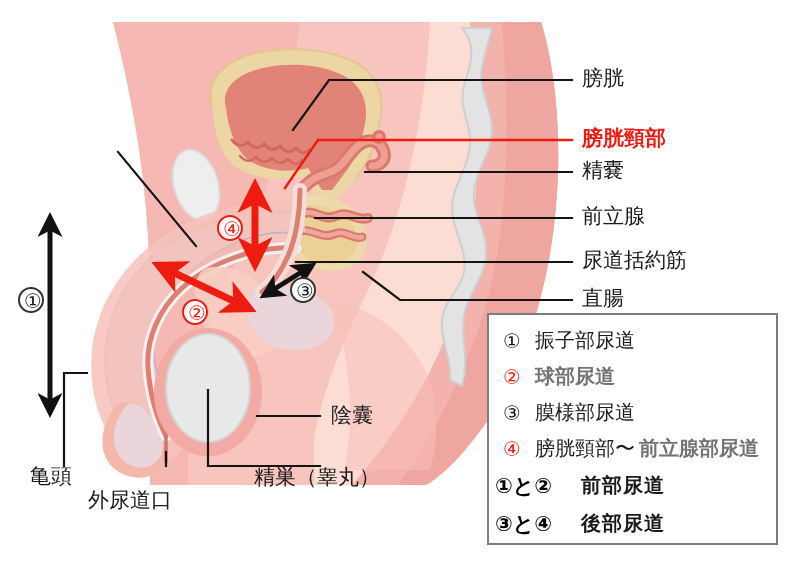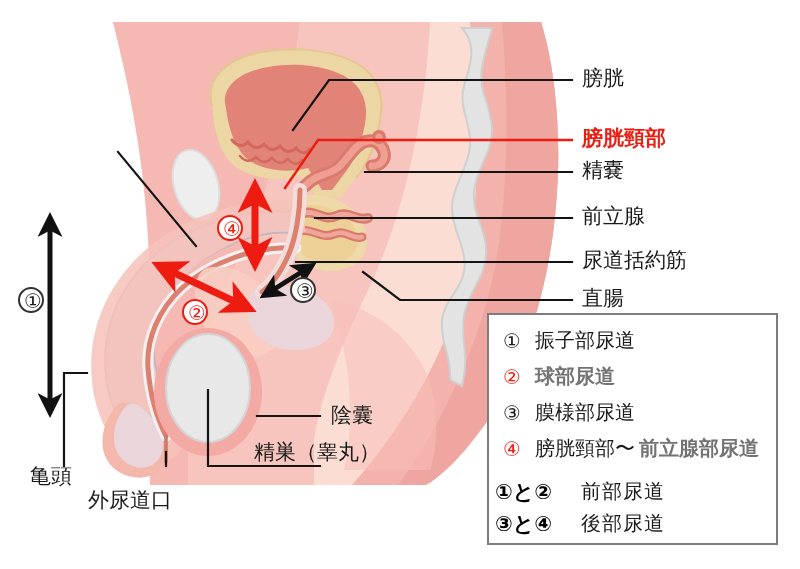--- a/index.html
+++ b/index.html
@@ -15,21 +15,21 @@
   
   #legend{position:absolute;left:487px;top:313px;width:291px;height:232px;
           background:#fff;border:2px solid #7d7d7d;box-sizing:border-box;}
   .lgrow{position:absolute;left:0;width:100%;height:33px;display:flex;
          align-items:center;}
   .lgnum{display:inline-block;width:46px;text-align:center;font-size:20px;
          color:#1a1a1a;font-family:"DejaVu Sans",sans-serif;}
   .lgnum.red{color:#ee1b11;}
   .lgtxt{font-size:20px;color:#1a1a1a;font-family:"DejaVu Sans",sans-serif;}
   .lgtxt.red{color:#737373;font-weight:bold;}
-  .lgtxt.bold{font-weight:normal;letter-spacing:1px;}
+  .lgtxt.bold{font-weight:bold;letter-spacing:1px;}
   .lgpair{display:inline-block;font-size:21px;font-family:"DejaVu Sans",sans-serif;
           width:92px;padding-left:6px;box-sizing:border-box;font-weight:bold;}
 
   .cnum{position:absolute;font-size:20px;font-family:"DejaVu Sans",sans-serif;
         color:#1a1a1a;}
   .cnum.red{color:#ee1b11;}
 </style>
 </head>
 <body>
 
@@ -212,41 +212,41 @@
   <div class="lbl" style="left:582px;top:68px;">膀胱</div>
   <div class="lbl red" style="left:582px;top:128px;text-align:center;">膀胱頸部</div>
   <div class="lbl" style="left:582px;top:160px;">精嚢</div>
   <div class="lbl" style="left:582px;top:206px;text-align:center;">前立腺</div>
   <div class="lbl" style="left:582px;top:250px;">尿道括約筋</div>
   <div class="lbl" style="left:582px;top:288px;">直腸</div>
 
   <div class="lbl" style="left:30px;top:466px;">亀頭</div>
   <div class="lbl" style="left:88px;top:490px;">外尿道口</div>
   <div class="lbl" style="left:331px;top:405px;">陰囊</div>
-  <div class="lbl" style="left:254px;top:442px;">精巣（睾丸）</div>
+  <div class="lbl" style="left:254px;top:467px;">精巣（睾丸）</div>
 
   <div id="legend">
     <div class="lgrow" style="top:9px;">
       <span class="lgnum">①</span>
       <span class="lgtxt">振子部尿道</span>
     </div>
     <div class="lgrow" style="top:45px;">
       <span class="lgnum red">②</span>
       <span class="lgtxt red">球部尿道</span>
     </div>
     <div class="lgrow" style="top:81px;">
       <span class="lgnum">③</span>
       <span class="lgtxt">膜様部尿道</span>
     </div>
     <div class="lgrow" style="top:117px;">
       <span class="lgnum red">④</span>
       <span class="lgtxt">膀胱頸部〜</span>
       <span class="lgtxt red" style="margin-left:4px;">前立腺部尿道</span>
     </div>
-    <div class="lgrow" style="top:160px;">
+    <div class="lgrow" style="top:154px;">
       <span class="lgpair">①と②</span>
       <span class="lgtxt bold">前部尿道</span>
     </div>
     <div class="lgrow" style="top:192px;">
       <span class="lgpair">③と④</span>
       <span class="lgtxt bold">後部尿道</span>
     </div>
   </div>
 
 </div>

